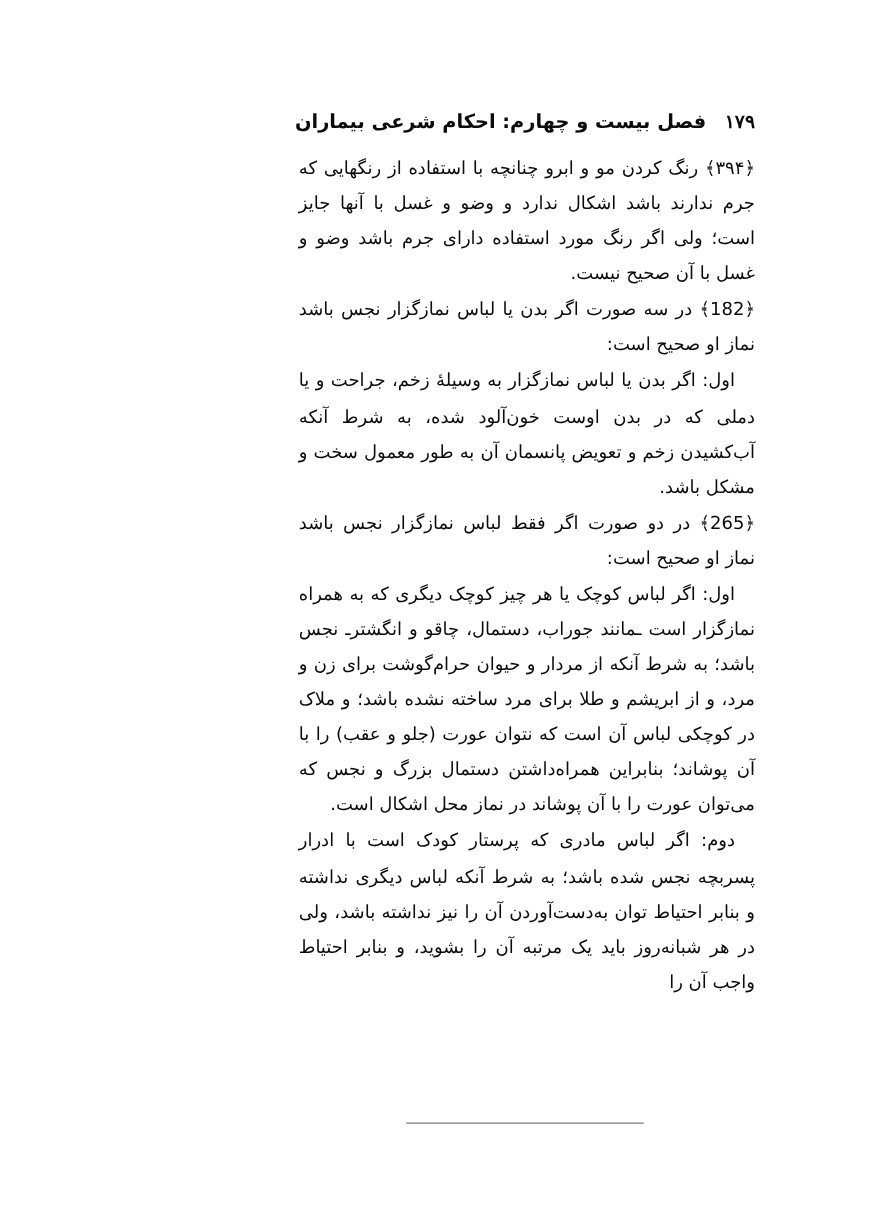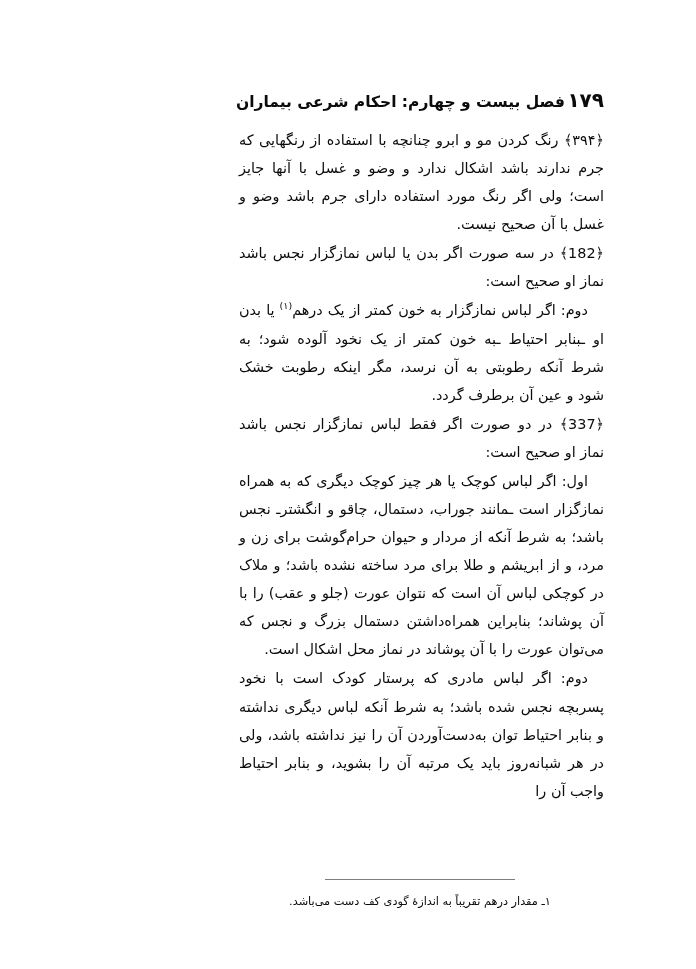--- a/index.html
+++ b/index.html
@@ -32,22 +32,23 @@
     font-weight: bold;
     letter-spacing: 0;
     margin-bottom: 14px;
   }
   .header-title {
     font-size: 15.5px;
     font-weight: bold;
     white-space: nowrap;
   }
   .header-folio {
-    font-size: 20px;
+    font-size: 15px;
     font-weight: bold;
+    font-family: Liberation Serif, serif;
   }
   
   .content {
     direction: rtl;
     text-align: justify;
     text-justify: inter-word;
     font-size: 14.4px;
     line-height: 1.95;
   }
   .para {
@@ -105,30 +106,29 @@
     <span class="header-folio">۱۷۹</span>
   </div>
 
   <div class="content">
 
     <p class="para">﴿۳۹۴﴾ رنگ کردن مو و ابرو چنانچه با استفاده از رنگهایی که جرم ندارند باشد اشکال ندارد و وضو و غسل با آنها جایز است؛ ولی اگر رنگ مورد استفاده دارای جرم باشد وضو و غسل با آن صحیح نیست.</p>
 
 
     <p class="para">﴿182﴾ در سه صورت اگر بدن یا لباس نمازگزار نجس باشد نماز او صحیح است:</p>
 
-
-    <p class="para indent"><span>دوم: اگر لباس نمازگزار به خون کمتر از یک درهم</span><sup class="fn">(۱)</sup><span> یا بدن او ـبنابر احتیاط ـبه خون کمتر از یک نخود آلوده شود؛ به شرط آنکه رطوبتی به آن نرسد، مگر اینکه رطوبت خشک شود و عین آن برطرف گردد.</span></p>
+    <p class="para indent">اول: اگر بدن یا لباس نمازگزار به وسیلهٔ زخم، جراحت و یا دملی که در بدن اوست خون‌آلود شده، به شرط آنکه آب‌کشیدن زخم و تعویض پانسمان آن به طور معمول سخت و مشکل باشد.</p>
 
 
-    <p class="para">﴿337﴾ در دو صورت اگر فقط لباس نمازگزار نجس باشد نماز او صحیح است:</p>
+
+    <p class="para">﴿265﴾ در دو صورت اگر فقط لباس نمازگزار نجس باشد نماز او صحیح است:</p>
 
     <p class="para indent">اول: اگر لباس کوچک یا هر چیز کوچک دیگری که به همراه نمازگزار است ـمانند جوراب، دستمال، چاقو و انگشترـ نجس باشد؛ به شرط آنکه از مردار و حیوان حرام‌گوشت برای زن و مرد، و از ابریشم و طلا برای مرد ساخته نشده باشد؛ و ملاک در کوچکی لباس آن است که نتوان عورت (جلو و عقب) را با آن پوشاند؛ بنابراین همراه‌داشتن دستمال بزرگ و نجس که می‌توان عورت را با آن پوشاند در نماز محل اشکال است.</p>
 
-    <p class="para indent">دوم: اگر لباس مادری که پرستار کودک است با نخود پسربچه نجس شده باشد؛ به شرط آنکه لباس دیگری نداشته و بنابر احتیاط توان به‌دست‌آوردن آن را نیز نداشته باشد، ولی در هر شبانه‌روز باید یک مرتبه آن را بشوید، و بنابر احتیاط واجب آن را</p>
+    <p class="para indent">دوم: اگر لباس مادری که پرستار کودک است با ادرار پسربچه نجس شده باشد؛ به شرط آنکه لباس دیگری نداشته و بنابر احتیاط توان به‌دست‌آوردن آن را نیز نداشته باشد، ولی در هر شبانه‌روز باید یک مرتبه آن را بشوید، و بنابر احتیاط واجب آن را</p>
 
   </div>
 
   <div class="footnote-area">
     <div class="footnote-rule"></div>
-    <div class="footnote-text">۱ـ مقدار درهم تقریباً به اندازهٔ گودی کف دست می‌باشد.</div>
   </div>
 
 </div>
 
 </body></html>

